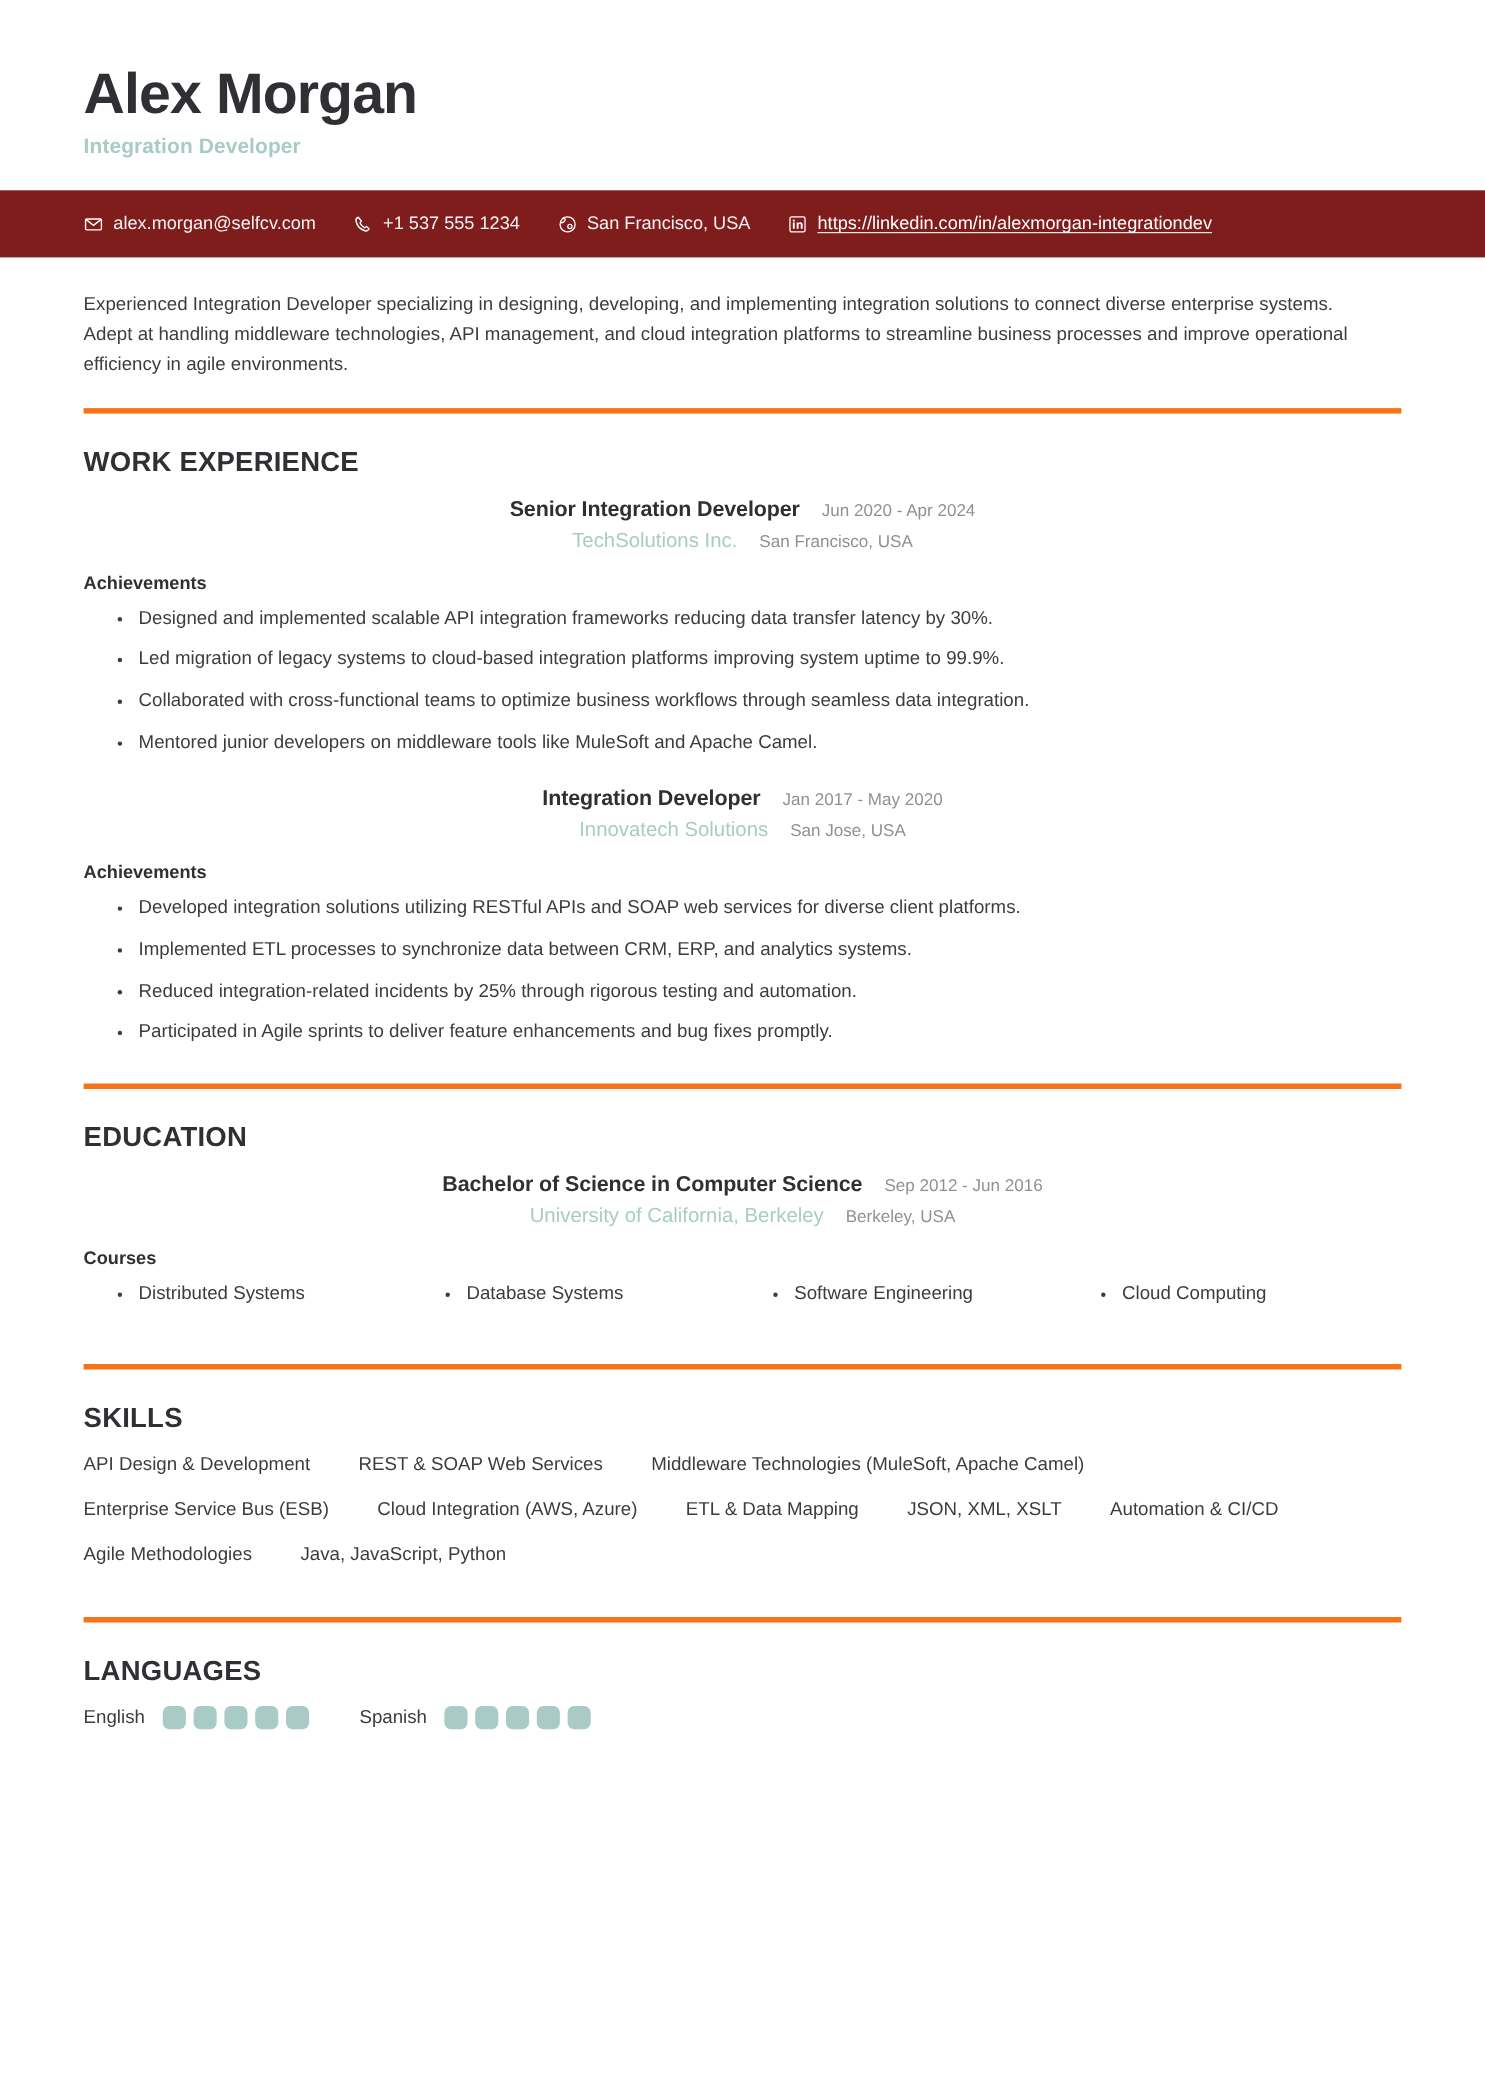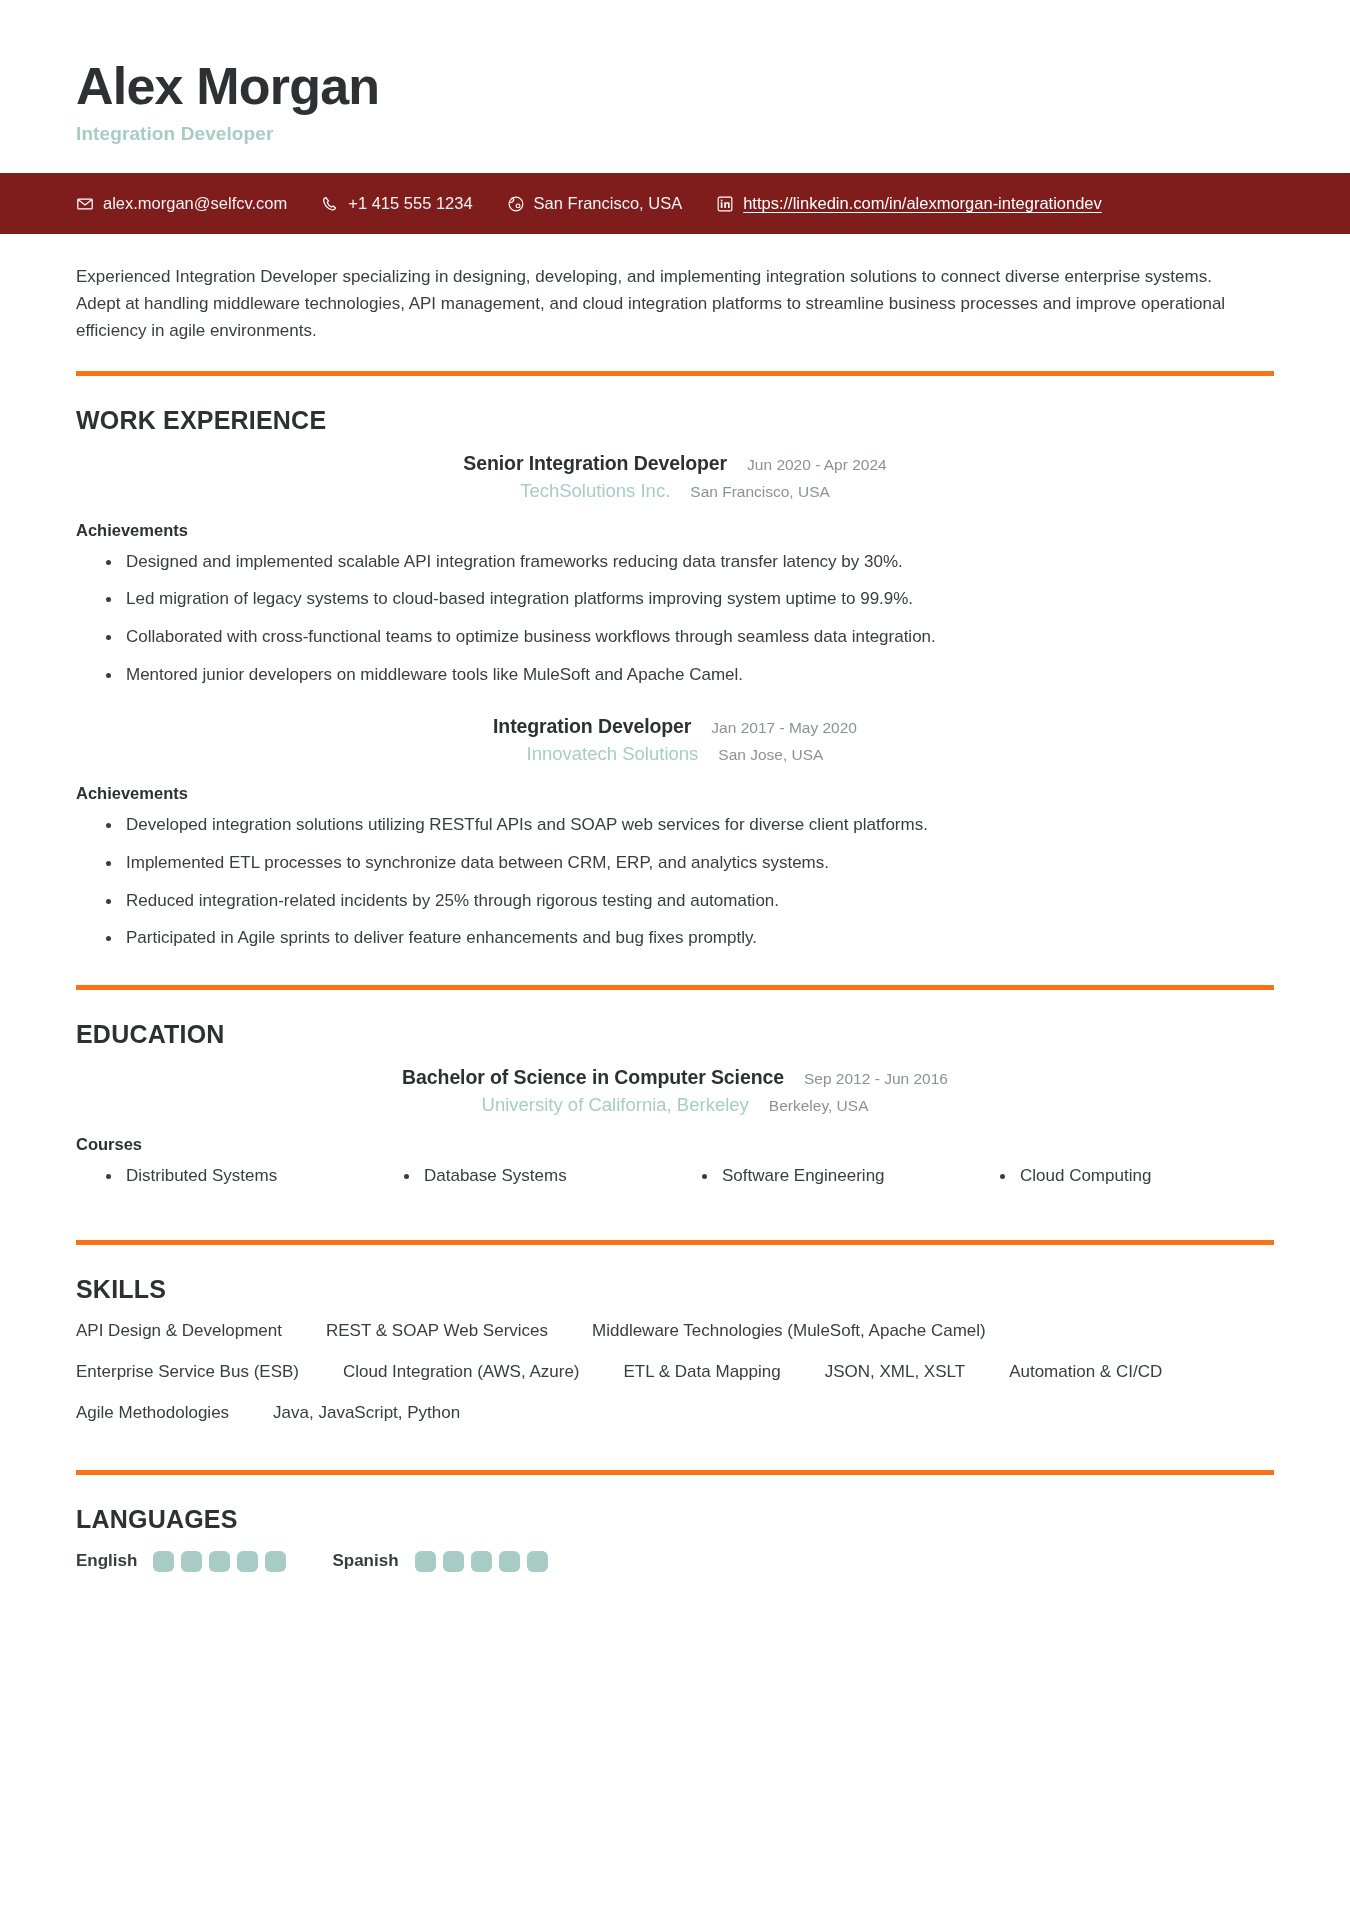--- a/index.html
+++ b/index.html
@@ -206,21 +206,20 @@
     white-space: nowrap;
   }
 
   
   .lang-wrap {
     display: flex;
     align-items: flex-end;
     flex-wrap: wrap;
     gap: 0;
     margin-top: 4px;
-    font-weight: bold;
   }
 
   .lang-item {
     display: flex;
     align-items: center;
     gap: 16px;
     margin-right: 46px;
   }
 
   .lang-name {
@@ -262,21 +261,21 @@
       </span>
       <span>alex.morgan@selfcv.com</span>
     </div>
 
     <div class="contact-item">
       <span class="ci-icon">
         <svg width="18" height="18" viewBox="0 0 20 20" fill="none" stroke="#ffffff" stroke-width="1.4" stroke-linecap="round" stroke-linejoin="round">
           <path d="M5.2 2.8 C3.6 3.4 2.6 5 3 6.8 C3.9 11 7.6 15 11.9 16.4 C13.7 17 15.4 16 16.1 14.4 L13.6 12.2 L11.7 13.4 C10 12.5 7.8 10.3 7 8.5 L8.3 6.6 Z"></path>
         </svg>
       </span>
-      <span>+1 415 555 1234</span>
+      <span>+1 537 555 1234</span>
     </div>
 
     <div class="contact-item">
       <span class="ci-icon">
         <svg width="18" height="18" viewBox="0 0 20 20" fill="none" stroke="#ffffff" stroke-width="1.3">
           <circle cx="10" cy="10" r="7.6"></circle>
           <path d="M3.2 8.2 C5.6 8.8 6.6 7.4 7.4 6 C8.2 4.6 6.4 3.6 5 3.2"></path>
           <circle cx="12.3" cy="12.1" r="2.1"></circle>
         </svg>
       </span>

